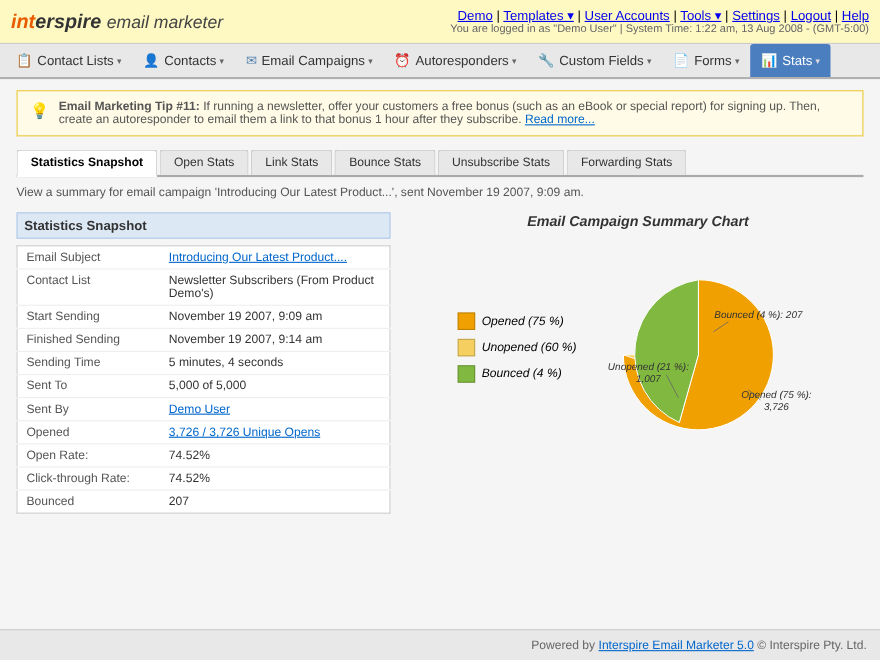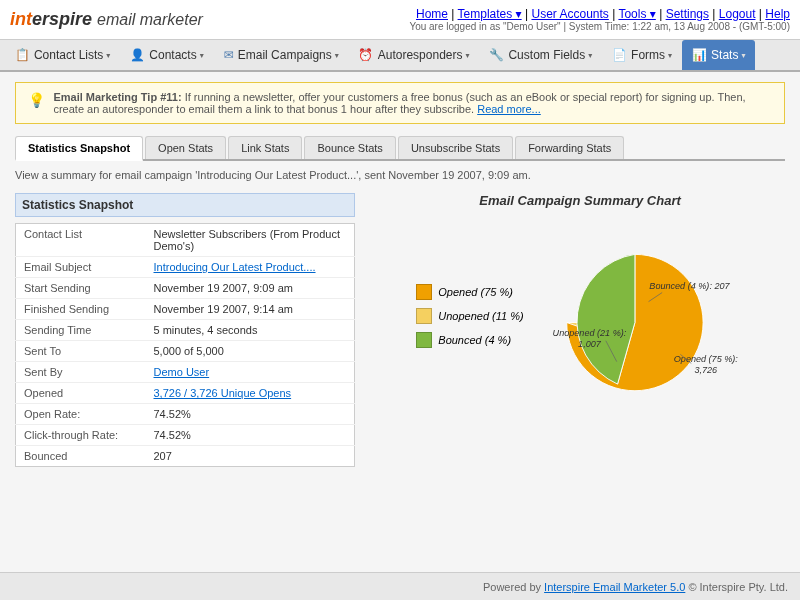--- a/index.html
+++ b/index.html
@@ -1,19 +1,19 @@
 <!DOCTYPE html>
 <html><head>
   <meta charset="utf-8">
   <style>
     * { margin: 0; padding: 0; box-sizing: border-box; }
     body { font-family: Arial, Helvetica, sans-serif; font-size: 12px; background: #d0d0d0; width: 800px; height: 600px; overflow: hidden; }
 
     
-    #top-bar { background: #ffffff; border-bottom: 1px solid #ccc; padding: 0 10px; height: 40px; display: flex; align-items: center; justify-content: space-between; }
+    #top-bar { background: #fef9c3; border-bottom: 1px solid #ccc; padding: 0 10px; height: 40px; display: flex; align-items: center; justify-content: space-between; }
     #logo { font-size: 18px; color: #333; font-style: italic; font-weight: bold; }
     #logo span { color: #e85c00; font-style: italic; }
     #system-info { font-size: 10px; color: #666; text-align: right; display: block; }
 
     
     #nav-bar { background: #e8e8e8; border-bottom: 2px solid #b0b0b0; height: 32px; display: flex; align-items: stretch; padding: 0 5px; }
     .nav-item { display: flex; align-items: center; padding: 0 10px; cursor: pointer; font-size: 12px; color: #333; white-space: nowrap; border-right: none; position: relative; }
     .nav-chevron { font-size: 8px; margin-left: 3px; color: #666; }
     .nav-item.active { background: #4a7ebf; color: #fff; border-radius: 3px 3px 0 0; }
     .nav-item.active .nav-chevron { color: #ddd; }
@@ -70,21 +70,21 @@
 </head>
 <body>
 
 <div id="top-bar">
   <div id="logo">
     <span style="color:#e85c00;font-style:italic;">int</span><span style="font-style:italic; color:#333;">erspire</span>
     <span style="font-size:16px; font-weight:normal; color:#444;"> email marketer</span>
   </div>
   <div class="top-right-section">
     <div>
-      <a href="#">Home</a>
+      <a href="#">Demo</a>
       <span>|</span>
       <a href="#">Templates ▾</a>
       <span>|</span>
       <a href="#">User Accounts</a>
       <span>|</span>
       <a href="#">Tools ▾</a>
       <span>|</span>
       <a href="#">Settings</a>
       <span>|</span>
       <a href="#">Logout</a>
@@ -155,26 +155,26 @@
 
   <p id="summary-desc">View a summary for email campaign 'Introducing Our Latest Product...', sent November 19 2007, 9:09 am.</p>
 
   <div id="stats-area">
 
     <div id="stats-table-container">
       <div id="stats-table-title">Statistics Snapshot</div>
       <table id="stats-table">
         <tbody>
             <tr>
+          <td>Email Subject</td>
+          <td><a href="#">Introducing Our Latest Product....</a></td>
+        </tr>
+        <tr>
           <td>Contact List</td>
           <td>Newsletter Subscribers (From Product Demo's)</td>
-        </tr>
-        <tr>
-          <td>Email Subject</td>
-          <td><a href="#">Introducing Our Latest Product....</a></td>
         </tr>
         <tr>
           <td>Start Sending</td>
           <td>November 19 2007, 9:09 am</td>
         </tr>
         <tr>
           <td>Finished Sending</td>
           <td>November 19 2007, 9:14 am</td>
         </tr>
         <tr>
@@ -212,21 +212,21 @@
     <div id="chart-area">
       <div id="chart-title">Email Campaign Summary Chart</div>
       <div id="chart-container">
         <div id="legend">
           <div class="legend-item">
             <div class="legend-color" style="background:#f0a000;"></div>
             <span>Opened (75 %)</span>
           </div>
           <div class="legend-item">
             <div class="legend-color" style="background:#f5d060;"></div>
-            <span>Unopened (11 %)</span>
+            <span>Unopened (60 %)</span>
           </div>
           <div class="legend-item">
             <div class="legend-color" style="background:#80b840;"></div>
             <span>Bounced (4 %)</span>
           </div>
         </div>
 
         <div style="position:relative;">
           <svg id="pie-svg" viewBox="0 0 220 200">
 

